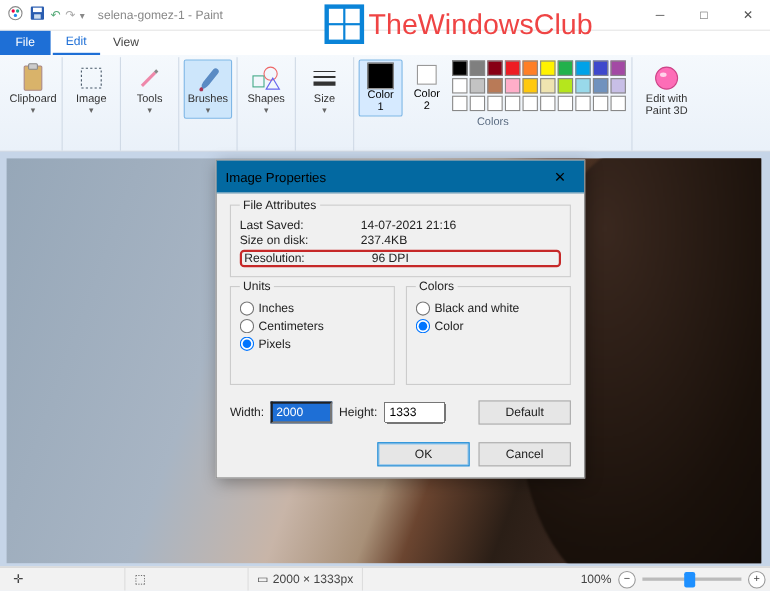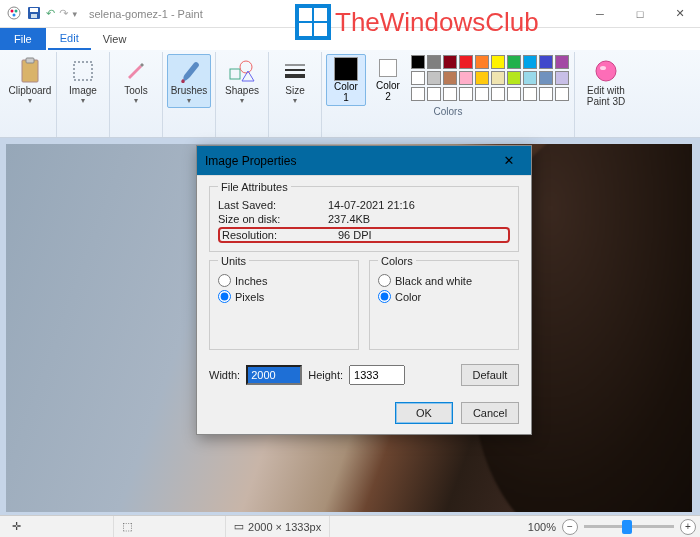--- a/index.html
+++ b/index.html
@@ -69,21 +69,21 @@
 .kv { display: flex; margin: 2px 0; }
 .kv .k { width: 110px; }
 .hl { border: 2px solid #c62828; border-radius: 4px; padding: 0 2px; display: flex; }
 .two-col { display: flex; gap: 10px; }
 .two-col .fieldset { flex: 1; min-height: 90px; }
 .radio-row { display: flex; align-items: center; gap: 4px; margin: 3px 0; }
 .radio-row input { margin: 0; }
 .wh-row { display: flex; align-items: center; gap: 6px; margin: 6px 0 10px; }
 .wh-row input[type=text] { width: 56px; height: 20px; font-size: 11px; padding: 0 3px; }
 .wh-row input.sel { background: #1e6fd6; color: #fff; }
-.btn { width: 58px; height: 22px; background: #e6e6e6; border: 1px solid #aaa; font-size: 11px; display: flex; align-items: center; justify-content: center; }
+.btn { width: 84px; height: 22px; background: #e6e6e6; border: 1px solid #aaa; font-size: 11px; display: flex; align-items: center; justify-content: center; }
 .btn.primary { border: 1px solid #0a84d8; background: #e6e6e6; box-shadow: inset 0 0 0 1px #8cc4ec; text-align: center; }
 .dlg-actions { display: flex; gap: 8px; justify-content: flex-end; padding: 6px 0 4px; }
 </style>
 </head>
 <body>
 
 <div class="titlebar">
   <div class="qat">
     <span>
       <svg width="16" height="16" viewBox="0 0 16 16">
@@ -304,20 +304,24 @@
     </div>
     <div class="two-col">
       <div class="fieldset">
         <span class="legend">Units</span>
         <div class="inner">
           <label class="radio-row">
               <input type="radio" name="u" style="">
               <span>Inches</span>
             </label>
           <label class="radio-row">
+              <input type="radio" name="u" style="">
+              <span>Centimeters</span>
+            </label>
+          <label class="radio-row">
               <input type="radio" name="u" checked="" style="">
               <span>Pixels</span>
             </label>
         </div>
       </div>
       <div class="fieldset">
         <span class="legend">Colors</span>
         <div class="inner">
           <label class="radio-row">
               <input type="radio" name="c" style="">

